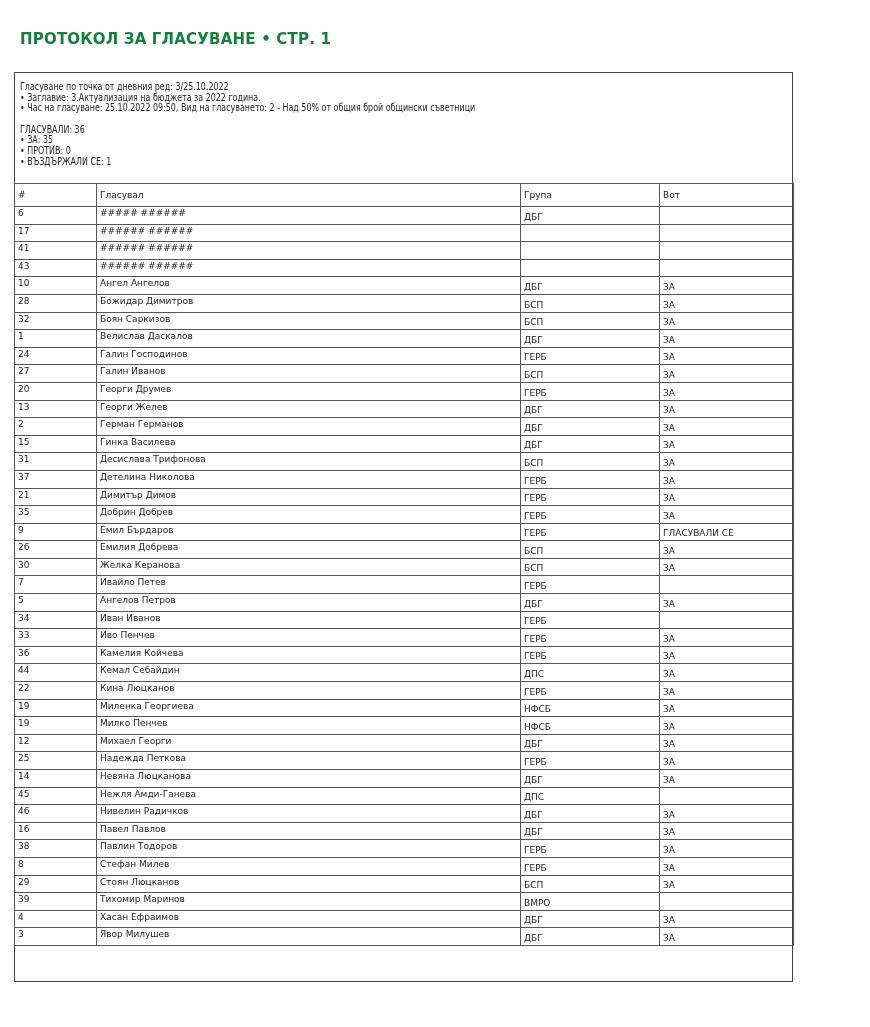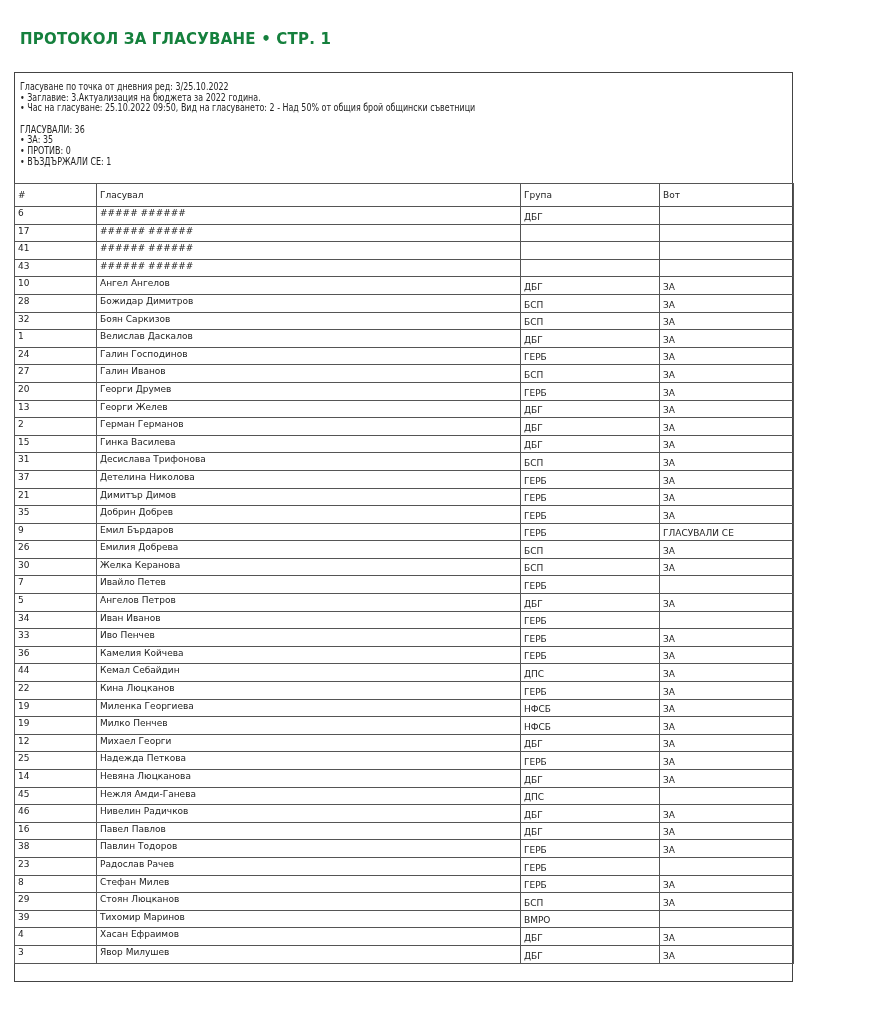--- a/index.html
+++ b/index.html
@@ -291,26 +291,20 @@
         <td class="grp">ДБГ</td>
         <td class="vote">ЗА</td>
       </tr>
       <tr>
         <td class="num">38</td>
         <td class="name">Павлин Тодоров</td>
         <td class="grp">ГЕРБ</td>
         <td class="vote">ЗА</td>
       </tr>
       <tr>
-        <td class="num">23</td>
-        <td class="name">Радослав Рачев</td>
-        <td class="grp">ГЕРБ</td>
-        <td class="vote"></td>
-      </tr>
-      <tr>
         <td class="num">8</td>
         <td class="name">Стефан Милев</td>
         <td class="grp">ГЕРБ</td>
         <td class="vote">ЗА</td>
       </tr>
       <tr>
         <td class="num">29</td>
         <td class="name">Стоян Люцканов</td>
         <td class="grp">БСП</td>
         <td class="vote">ЗА</td>

